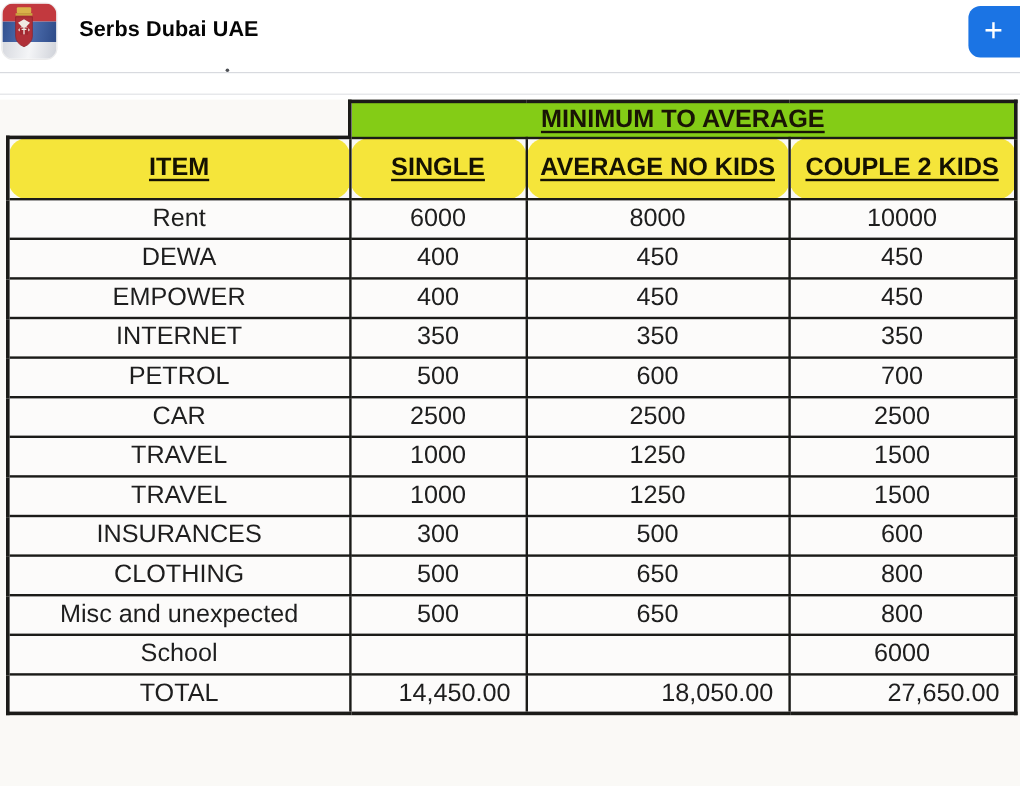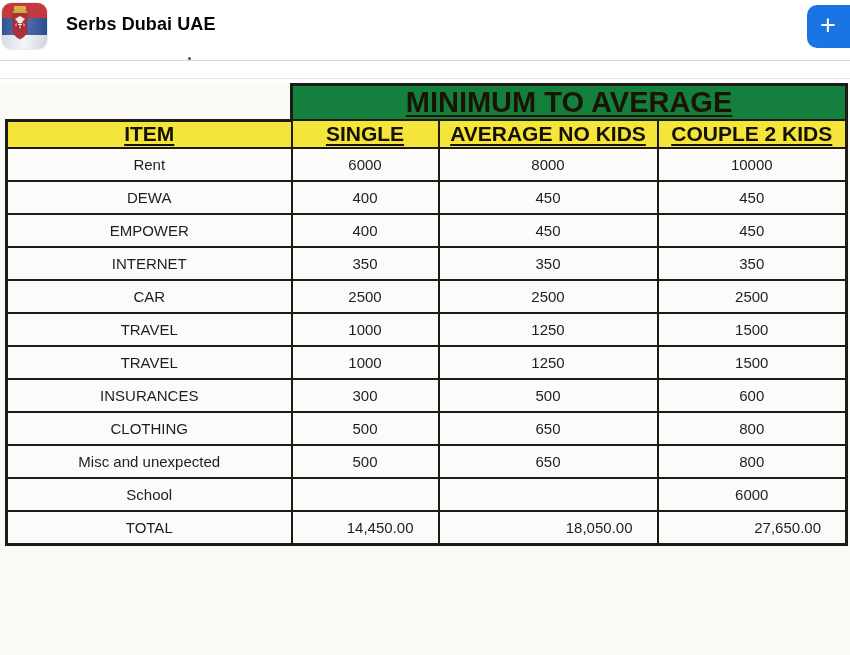--- a/index.html
+++ b/index.html
@@ -24,29 +24,29 @@
   
   .photo { position: relative; height: 575px; background: #faf9f6; }
   table.cost { border-collapse: collapse; table-layout: fixed; margin: 4px 0 0 5px; width: 840px; }
   .cost td { border: 2px solid #1b1b18; overflow: hidden; white-space: nowrap; }
   .cost .bl { border-left-width: 3px; }
   .cost .br { border-right-width: 3px; }
   .cost .bt { border-top-width: 3px; }
   .cost .bb { border-bottom-width: 3px; }
   .cost .no-border { border: none; background: transparent; }
 
-  .cost .band-cell { height: 30px; background: #15803d; text-align: center; vertical-align: middle;
-                     font-size: 29px; font-weight: 700; color: #191405; }
-  .cost .col-head { height: 28px; background: #f5e53a; text-align: center; vertical-align: middle;
-                    font-size: 21px; font-weight: 700; color: #141102; }
+  .cost .band-cell { height: 30px; background: #84cc16; text-align: center; vertical-align: middle;
+                     font-size: 21px; font-weight: 700; color: #191405; }
+  .cost .col-head { height: 51px; background: #f5e53a; text-align: center; vertical-align: middle;
+                    font-size: 21px; font-weight: 700; color: #141102; border-radius: 16px; }
   .u { text-decoration: underline; text-decoration-thickness: 2px; text-underline-offset: 3px; }
 
   .cost .c-item, .cost .c-num { height: 33px; background: #fcfbfa; text-align: center; vertical-align: middle;
-                                 font-size: 15px; color: #1e1e1e; }
-  .cost tr.total-row .c-num { text-align: right; padding-right: 24px; }
+                                 font-size: 21px; color: #1e1e1e; }
+  .cost tr.total-row .c-num { text-align: right; padding-right: 12px; }
 </style>
 </head>
 <body>
 
 <div class="fb-header">
   <div class="avatar">
     <div class="stripe-red"></div>
     <div class="stripe-blue"></div>
     <div class="stripe-white"></div>
     <svg width="20" height="42" viewBox="0 0 20 42">
@@ -105,20 +105,26 @@
         <td class="c-num">450</td>
         <td class="c-num br">450</td>
       </tr>
       <tr>
         <td class="c-item bl">INTERNET</td>
         <td class="c-num">350</td>
         <td class="c-num">350</td>
         <td class="c-num br">350</td>
       </tr>
       <tr>
+        <td class="c-item bl">PETROL</td>
+        <td class="c-num">500</td>
+        <td class="c-num">600</td>
+        <td class="c-num br">700</td>
+      </tr>
+      <tr>
         <td class="c-item bl">CAR</td>
         <td class="c-num">2500</td>
         <td class="c-num">2500</td>
         <td class="c-num br">2500</td>
       </tr>
       <tr>
         <td class="c-item bl">TRAVEL</td>
         <td class="c-num">1000</td>
         <td class="c-num">1250</td>
         <td class="c-num br">1500</td>

